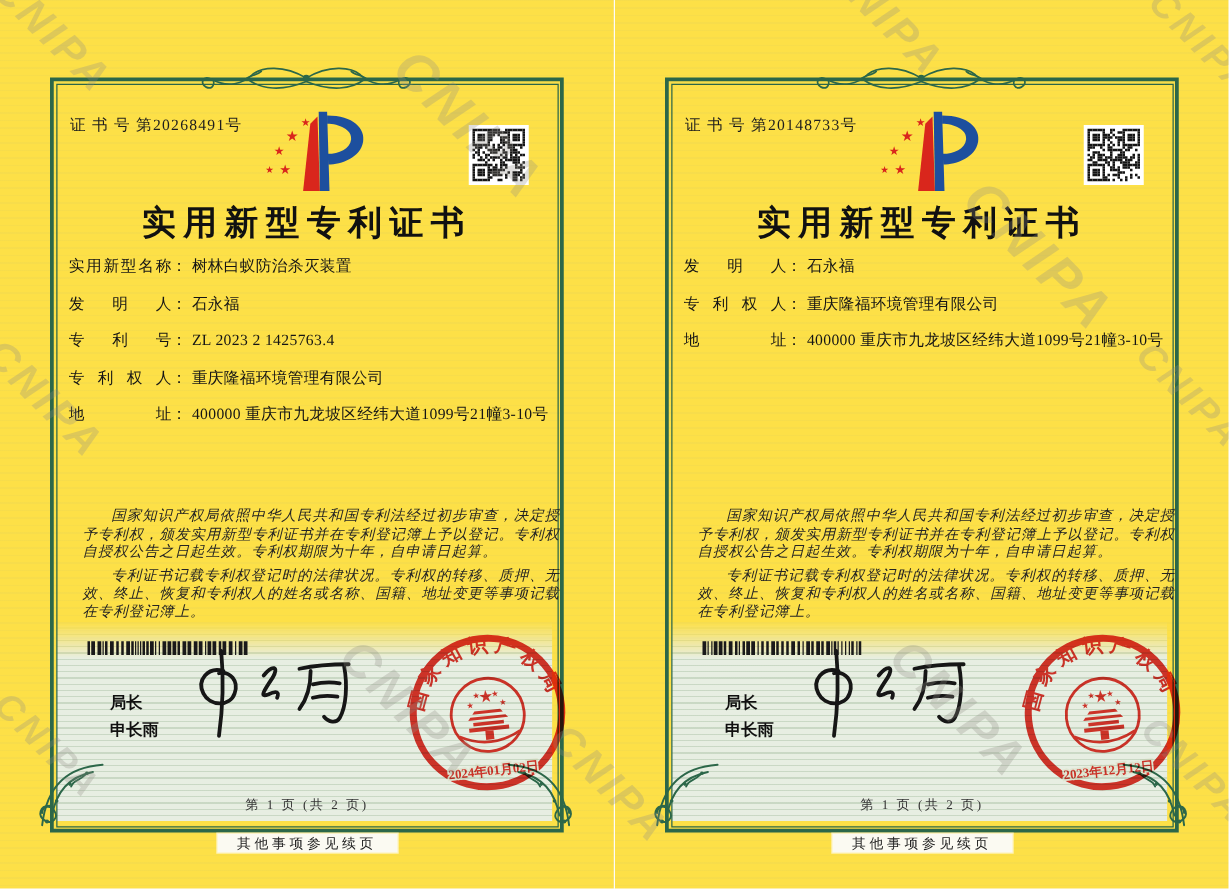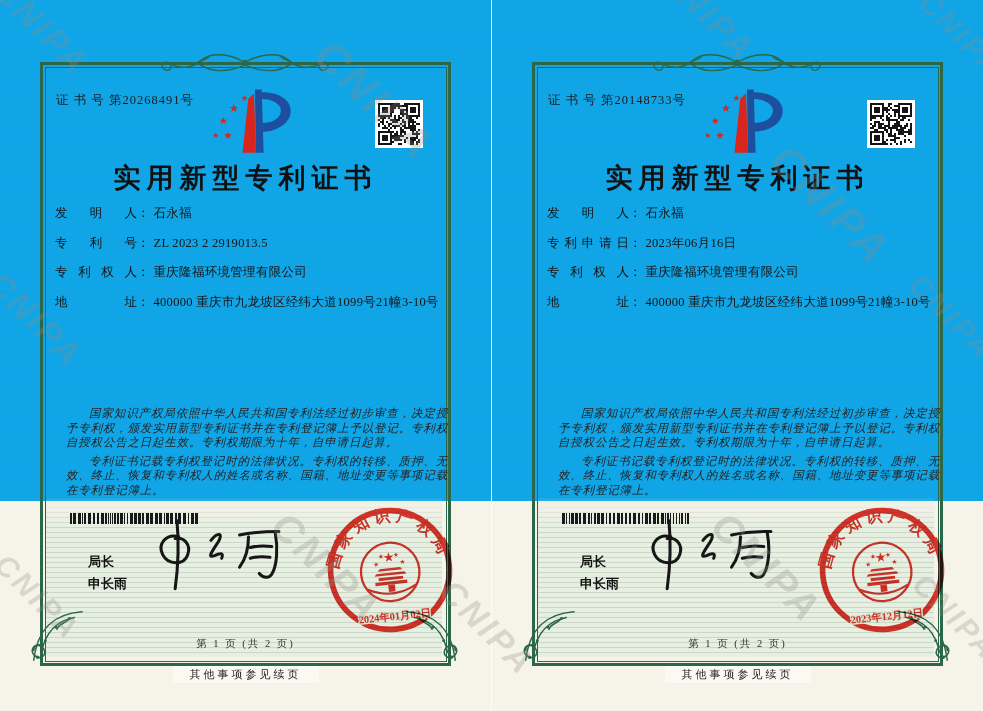--- a/index.html
+++ b/index.html
@@ -1,20 +1,20 @@
 <!DOCTYPE html>
 <html><head>
 <meta charset="utf-8">
 <style>
   html,body{margin:0;padding:0;background:#ffffff;}
   #stage{position:relative;width:983px;height:711px;overflow:hidden;background:#f6f3e9;
          font-family:"Liberation Serif","DejaVu Serif",serif;}
   .seam{position:absolute;left:491px;top:0;width:1px;height:711px;background:rgba(255,255,255,.75);}
 
-  .cert{position:absolute;top:0;width:491px;height:501px;background:#0ea5e9;}
+  .cert{position:absolute;top:0;width:491px;height:711px;background:#fde047;}
   .cert .paper-lines{position:absolute;inset:0;
      background:repeating-linear-gradient(to bottom,rgba(150,165,140,.06) 0 1px,transparent 1px 6px);}
 
   .frame{position:absolute;left:40px;top:62px;width:405px;height:598px;border:3px solid #2c6749;}
   .frame::before{content:'';position:absolute;inset:1.5px;border:1px solid #2c6749;}
 
   .band{position:absolute;left:45px;top:497px;width:397px;height:160px;background:#e7eee2;
      -webkit-mask-image:linear-gradient(to bottom,transparent,black 30px);
      mask-image:linear-gradient(to bottom,transparent,black 30px);}
   .band::after{content:'';position:absolute;inset:0;
@@ -570,24 +570,27 @@
         <div class="on"></div>
         <div></div>
         <div class="on"></div>
         <div></div>
       </div>
 
     <div class="title">实用新型专利证书</div>
 
     <div class="fields">
       <div class="frow">
+        <span class="flabel">实用新型名称</span><span class="fcolon">：</span><span class="fval">树林白蚁防治杀灭装置</span>
+      </div>
+      <div class="frow">
         <span class="flabel">发明人</span><span class="fcolon">：</span><span class="fval">石永福</span>
       </div>
       <div class="frow">
-        <span class="flabel">专利号</span><span class="fcolon">：</span><span class="fval">ZL 2023 2 2919013.5</span>
+        <span class="flabel">专利号</span><span class="fcolon">：</span><span class="fval">ZL 2023 2 1425763.4</span>
       </div>
       <div class="frow">
         <span class="flabel">专利权人</span><span class="fcolon">：</span><span class="fval">重庆隆福环境管理有限公司</span>
       </div>
       <div class="frow">
         <span class="flabel">地址</span><span class="fcolon">：</span><span class="fval">400000 重庆市九龙坡区经纬大道1099号21幢3-10号</span>
       </div>
     </div>
 
     <div class="paras">
@@ -1188,23 +1191,20 @@
         <div></div>
       </div>
 
     <div class="title">实用新型专利证书</div>
 
     <div class="fields">
       <div class="frow">
         <span class="flabel">发明人</span><span class="fcolon">：</span><span class="fval">石永福</span>
       </div>
       <div class="frow">
-        <span class="flabel">专利申请日</span><span class="fcolon">：</span><span class="fval">2023年06月16日</span>
-      </div>
-      <div class="frow">
         <span class="flabel">专利权人</span><span class="fcolon">：</span><span class="fval">重庆隆福环境管理有限公司</span>
       </div>
       <div class="frow">
         <span class="flabel">地址</span><span class="fcolon">：</span><span class="fval">400000 重庆市九龙坡区经纬大道1099号21幢3-10号</span>
       </div>
     </div>
 
     <div class="paras">
       <p>国家知识产权局依照中华人民共和国专利法经过初步审查，决定授予专利权，颁发实用新型专利证书并在专利登记簿上予以登记。专利权自授权公告之日起生效。专利权期限为十年，自申请日起算。</p>
       <p>专利证书记载专利权登记时的法律状况。专利权的转移、质押、无效、终止、恢复和专利权人的姓名或名称、国籍、地址变更等事项记载在专利登记簿上。</p>

